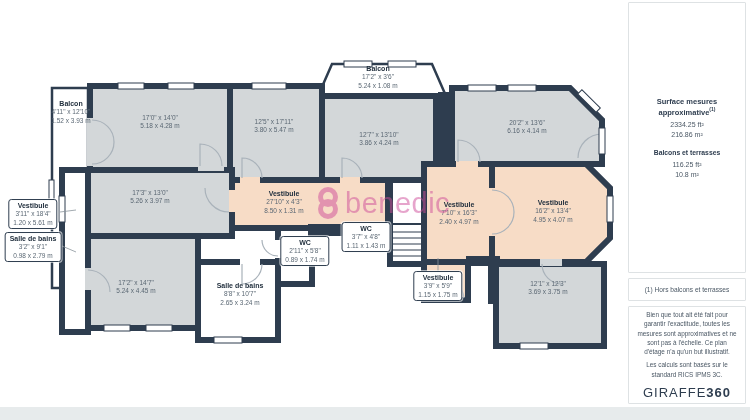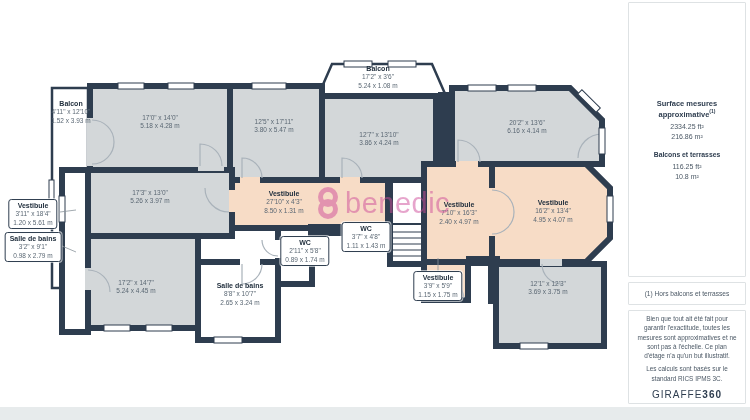--- a/index.html
+++ b/index.html
@@ -38,21 +38,21 @@
     color:#2e3d4f;text-align:center;
   }
   .card.stats{height:306px;display:flex;flex-direction:column;justify-content:center;gap:3px;padding:0 6px;}
   .stats-title{font-size:7.5px;font-weight:bold;margin-bottom:2px;}
   .stats-title sup{font-size:5px;}
   .stat-val{font-size:7px;color:#4b5865;}
   .stats-sub{font-size:6.8px;font-weight:bold;margin-top:8px;margin-bottom:2px;}
   .card.note{height:24px;display:flex;align-items:center;justify-content:center;font-size:6.6px;color:#4b5865;}
   .card.legal{flex:1;display:flex;flex-direction:column;justify-content:center;gap:4px;padding:3px 7px;}
   .card.legal p{margin:0;font-size:6.4px;line-height:1.45;color:#4b5865;}
-  .brand{font-size:10px;letter-spacing:1px;color:#2e3d4f;margin-top:2px;}
+  .brand{font-size:13px;letter-spacing:1px;color:#2e3d4f;margin-top:2px;}
   .brand b{font-weight:bold;}
   .bottom-strip{position:absolute;left:0;top:407px;width:750px;height:13px;background:#e7ebec;}
 </style>
 </head>
 <body>
 
 <div class="stage">
 
   <svg class="plan" width="750" height="420" viewBox="0 0 750 420">
 

